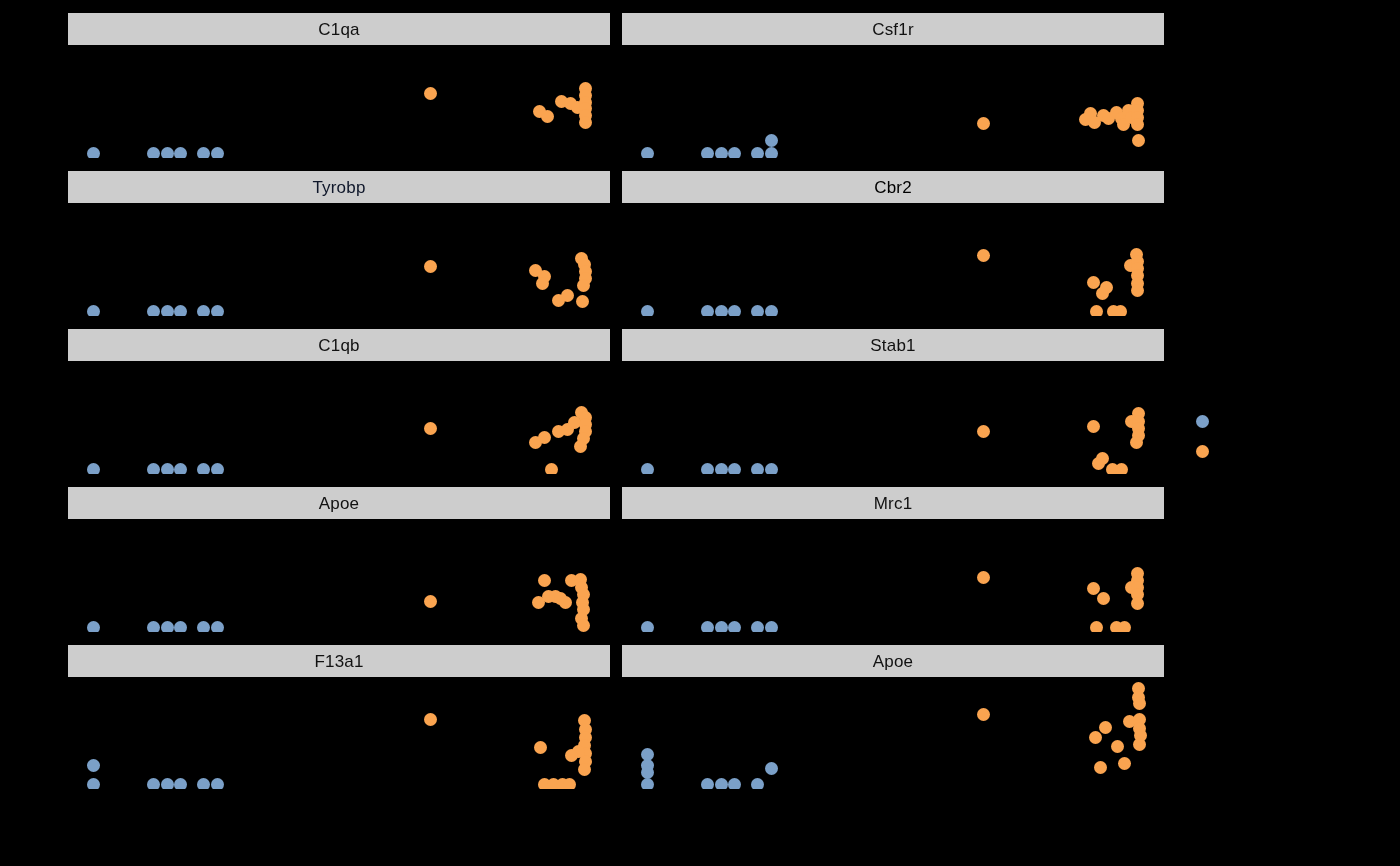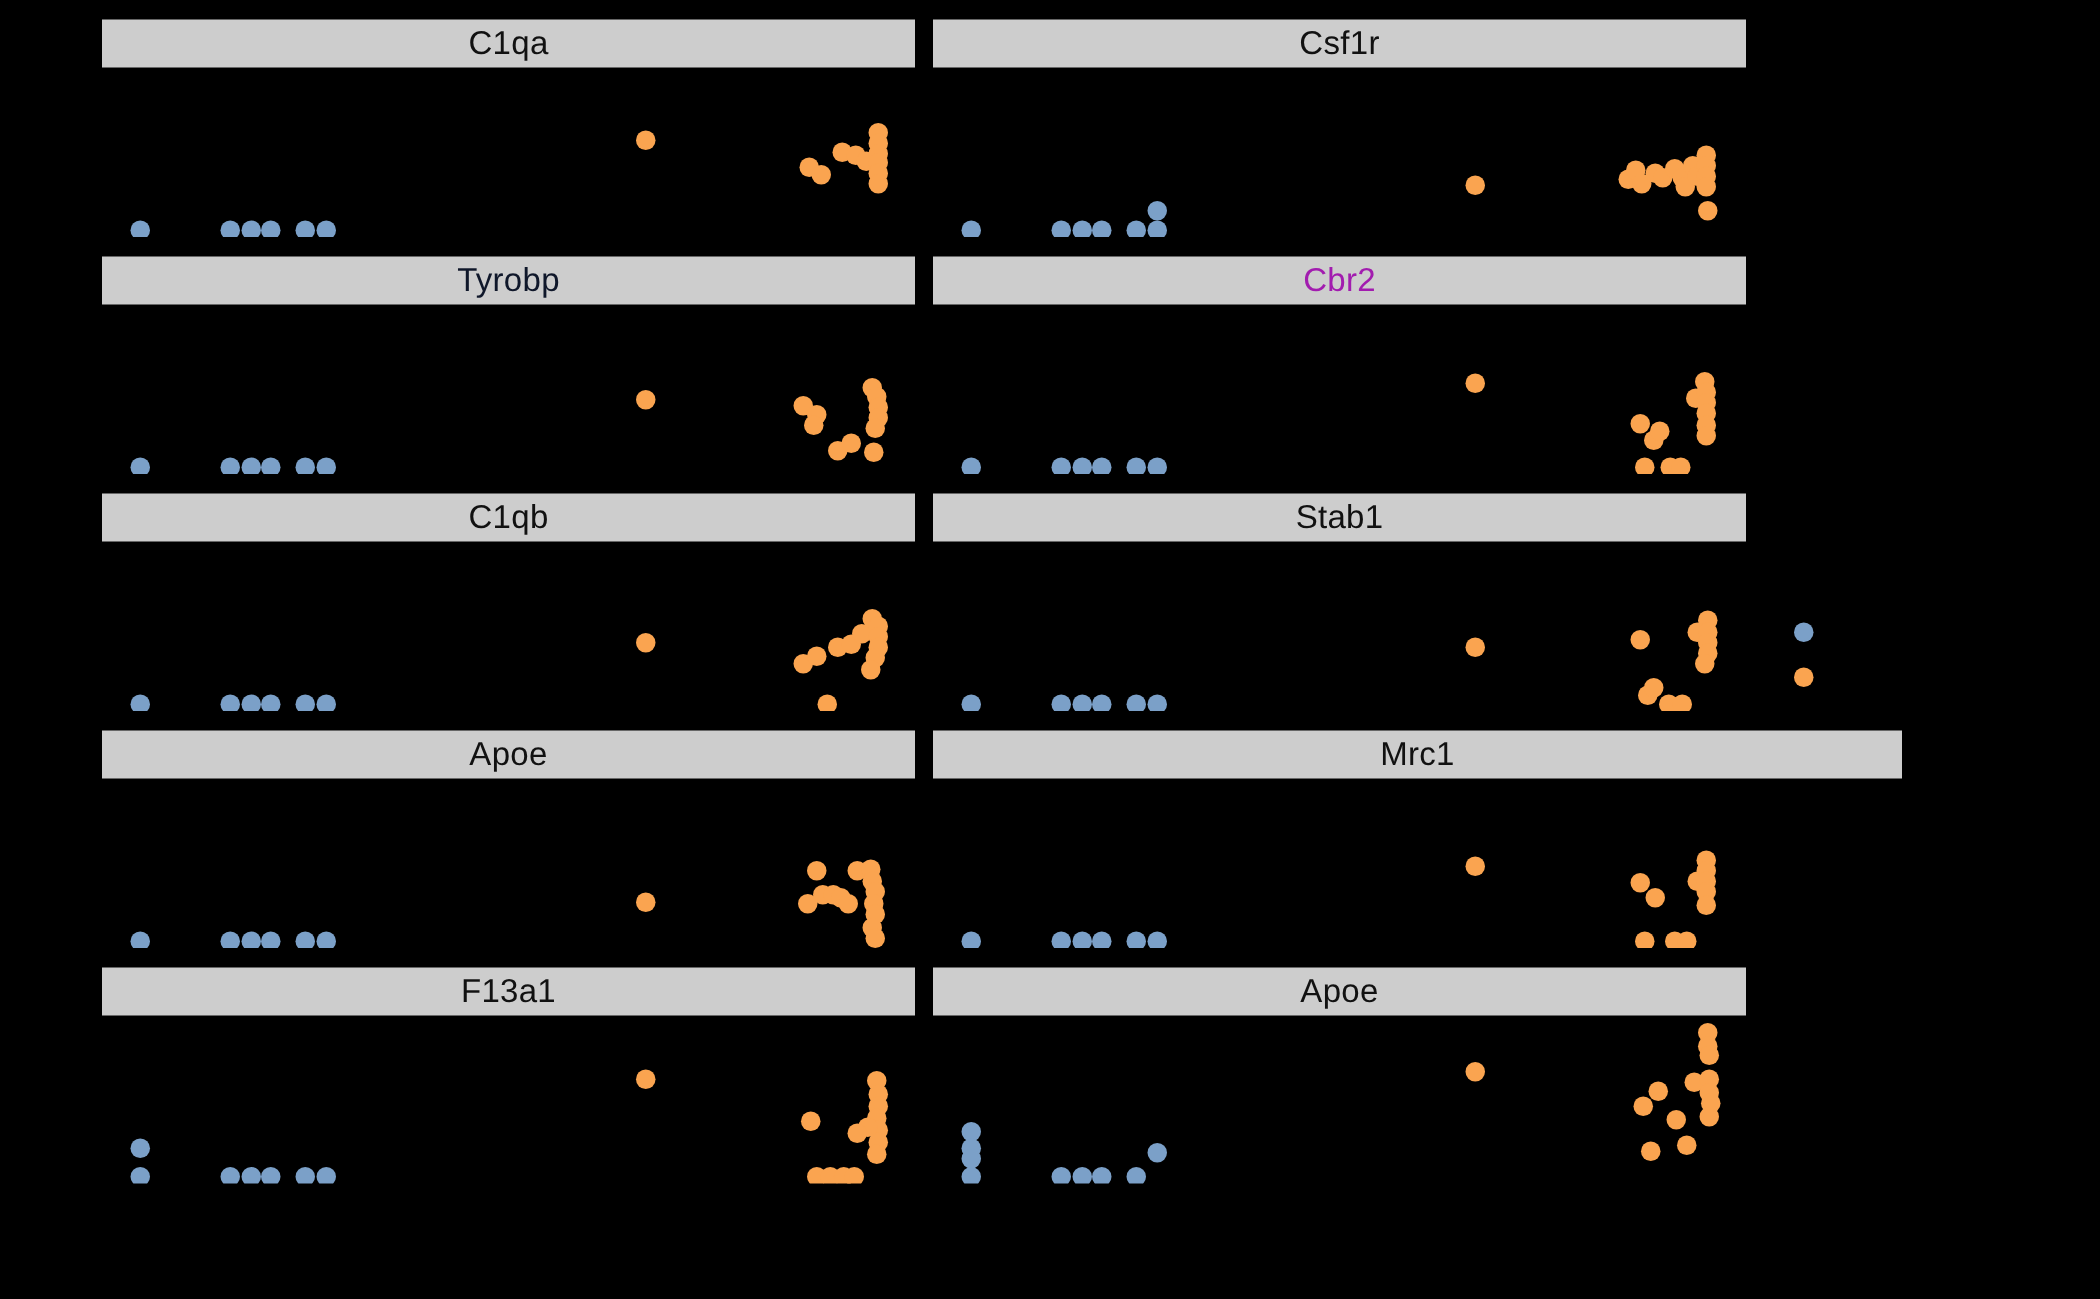--- a/index.html
+++ b/index.html
@@ -8,21 +8,21 @@
     width:1400px;height:866px;
     background:#000;
     overflow:hidden;
     font-family:"Liberation Sans", sans-serif;
   }
   .facet-strip{
     position:absolute;
     display:flex;align-items:center;justify-content:center;
   }
   .facet-title{
-    font-size:22px;
+    font-size:17px;
     line-height:1;
     letter-spacing:0.2px;
   }
   .facet-panel{
     position:absolute;
     overflow:hidden;
     background:transparent;
   }
   .dot{
     position:absolute;
@@ -102,21 +102,21 @@
         <div class="dot" style="width: 13px; height: 13px; background: rgb(250, 164, 80); left: 483.5px; top: 89.5px;"></div>
         <div class="dot" style="width: 13px; height: 13px; background: rgb(250, 164, 80); left: 492.5px; top: 84.5px;"></div>
         <div class="dot" style="width: 13px; height: 13px; background: rgb(250, 164, 80); left: 506.5px; top: 47.5px;"></div>
         <div class="dot" style="width: 13px; height: 13px; background: rgb(250, 164, 80); left: 509.5px; top: 53.5px;"></div>
         <div class="dot" style="width: 13px; height: 13px; background: rgb(250, 164, 80); left: 510.5px; top: 60.5px;"></div>
         <div class="dot" style="width: 13px; height: 13px; background: rgb(250, 164, 80); left: 510.5px; top: 67.5px;"></div>
         <div class="dot" style="width: 13px; height: 13px; background: rgb(250, 164, 80); left: 508.5px; top: 74.5px;"></div>
         <div class="dot" style="width: 13px; height: 13px; background: rgb(250, 164, 80); left: 507.5px; top: 90.5px;"></div>
       </div>
       <div class="facet-strip" style="left: 622px; top: 171px; width: 542px; height: 32px; background: rgb(205, 205, 205);">
-        <span class="facet-title" style="color: #a21caf;">Cbr2</span>
+        <span class="facet-title" style="color: #000000;">Cbr2</span>
       </div>
       <div class="facet-panel" style="left: 622px; top: 204px; width: 542px; height: 112px;">
         <div class="dot" style="width: 13px; height: 13px; background: rgb(123, 160, 200); left: 18.5px; top: 100.5px;"></div>
         <div class="dot" style="width: 13px; height: 13px; background: rgb(123, 160, 200); left: 78.5px; top: 100.5px;"></div>
         <div class="dot" style="width: 13px; height: 13px; background: rgb(123, 160, 200); left: 92.5px; top: 100.5px;"></div>
         <div class="dot" style="width: 13px; height: 13px; background: rgb(123, 160, 200); left: 105.5px; top: 100.5px;"></div>
         <div class="dot" style="width: 13px; height: 13px; background: rgb(123, 160, 200); left: 128.5px; top: 100.5px;"></div>
         <div class="dot" style="width: 13px; height: 13px; background: rgb(123, 160, 200); left: 142.5px; top: 100.5px;"></div>
         <div class="dot" style="width: 13px; height: 13px; background: rgb(250, 164, 80); left: 354.5px; top: 44.5px;"></div>
         <div class="dot" style="width: 13px; height: 13px; background: rgb(250, 164, 80); left: 464.5px; top: 71.5px;"></div>
@@ -199,21 +199,21 @@
         <div class="dot" style="width: 13px; height: 13px; background: rgb(250, 164, 80); left: 490.5px; top: 75.5px;"></div>
         <div class="dot" style="width: 13px; height: 13px; background: rgb(250, 164, 80); left: 496.5px; top: 53.5px;"></div>
         <div class="dot" style="width: 13px; height: 13px; background: rgb(250, 164, 80); left: 505.5px; top: 52.5px;"></div>
         <div class="dot" style="width: 13px; height: 13px; background: rgb(250, 164, 80); left: 506.5px; top: 60.5px;"></div>
         <div class="dot" style="width: 13px; height: 13px; background: rgb(250, 164, 80); left: 508.5px; top: 67.5px;"></div>
         <div class="dot" style="width: 13px; height: 13px; background: rgb(250, 164, 80); left: 507.5px; top: 75.5px;"></div>
         <div class="dot" style="width: 13px; height: 13px; background: rgb(250, 164, 80); left: 508.5px; top: 82.5px;"></div>
         <div class="dot" style="width: 13px; height: 13px; background: rgb(250, 164, 80); left: 506.5px; top: 91.5px;"></div>
         <div class="dot" style="width: 13px; height: 13px; background: rgb(250, 164, 80); left: 508.5px; top: 98.5px;"></div>
       </div>
-      <div class="facet-strip" style="left: 622px; top: 487px; width: 646px; height: 32px; background: rgb(205, 205, 205);">
+      <div class="facet-strip" style="left: 622px; top: 487px; width: 542px; height: 32px; background: rgb(205, 205, 205);">
         <span class="facet-title" style="color: rgb(17, 17, 17);">Mrc1</span>
       </div>
       <div class="facet-panel" style="left: 622px; top: 520px; width: 542px; height: 112px;">
         <div class="dot" style="width: 13px; height: 13px; background: rgb(123, 160, 200); left: 18.5px; top: 100.5px;"></div>
         <div class="dot" style="width: 13px; height: 13px; background: rgb(123, 160, 200); left: 78.5px; top: 100.5px;"></div>
         <div class="dot" style="width: 13px; height: 13px; background: rgb(123, 160, 200); left: 92.5px; top: 100.5px;"></div>
         <div class="dot" style="width: 13px; height: 13px; background: rgb(123, 160, 200); left: 105.5px; top: 100.5px;"></div>
         <div class="dot" style="width: 13px; height: 13px; background: rgb(123, 160, 200); left: 128.5px; top: 100.5px;"></div>
         <div class="dot" style="width: 13px; height: 13px; background: rgb(123, 160, 200); left: 142.5px; top: 100.5px;"></div>
         <div class="dot" style="width: 13px; height: 13px; background: rgb(250, 164, 80); left: 354.5px; top: 50.5px;"></div>

